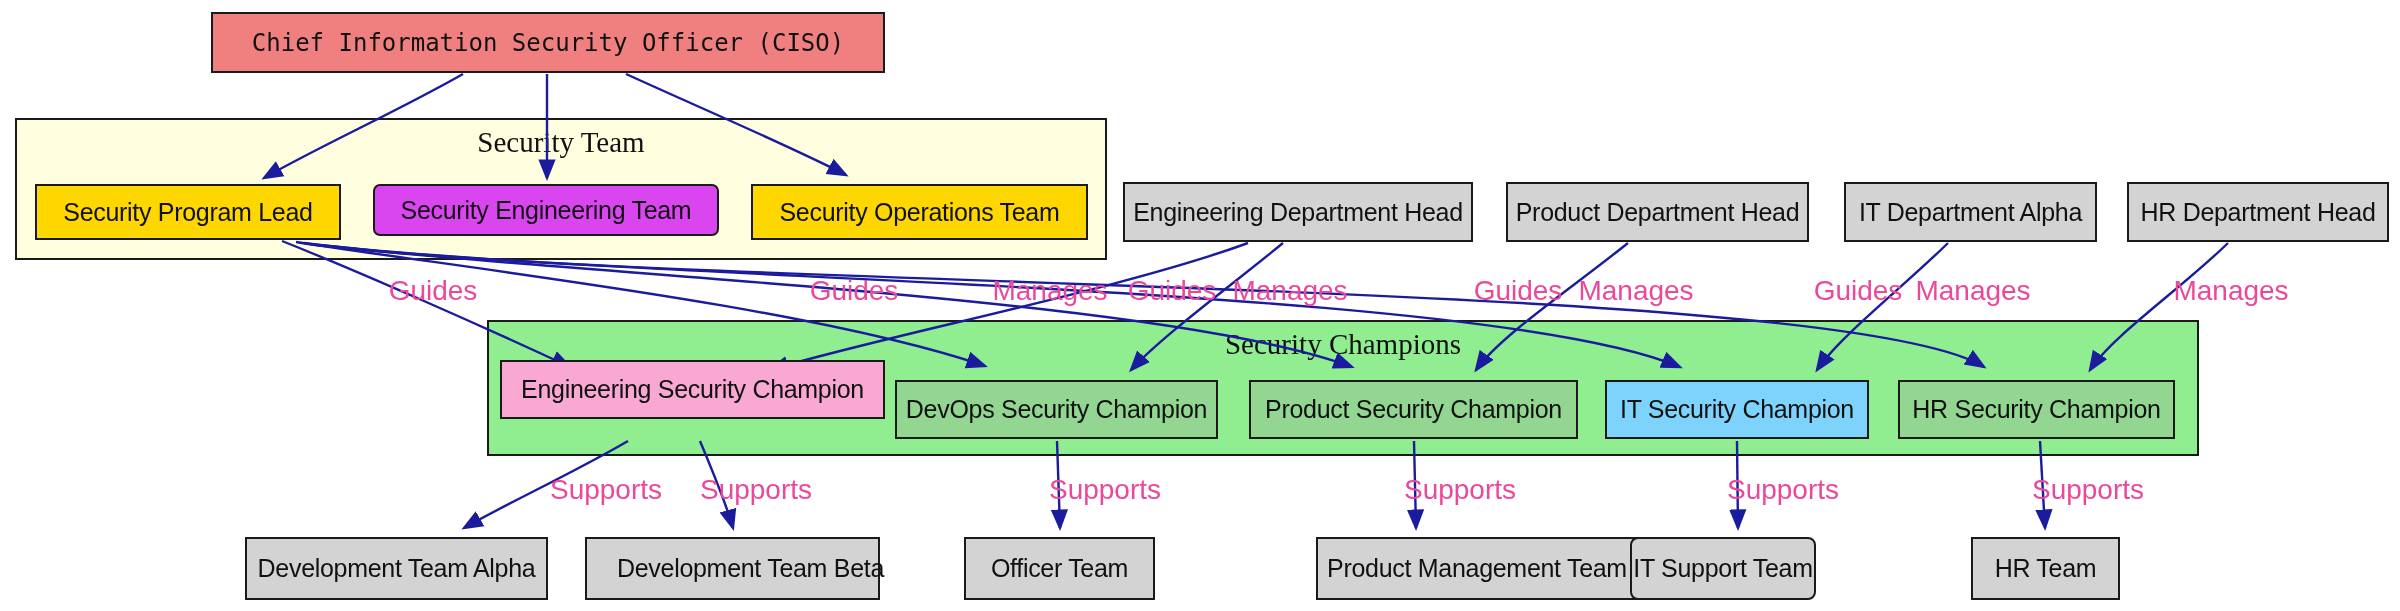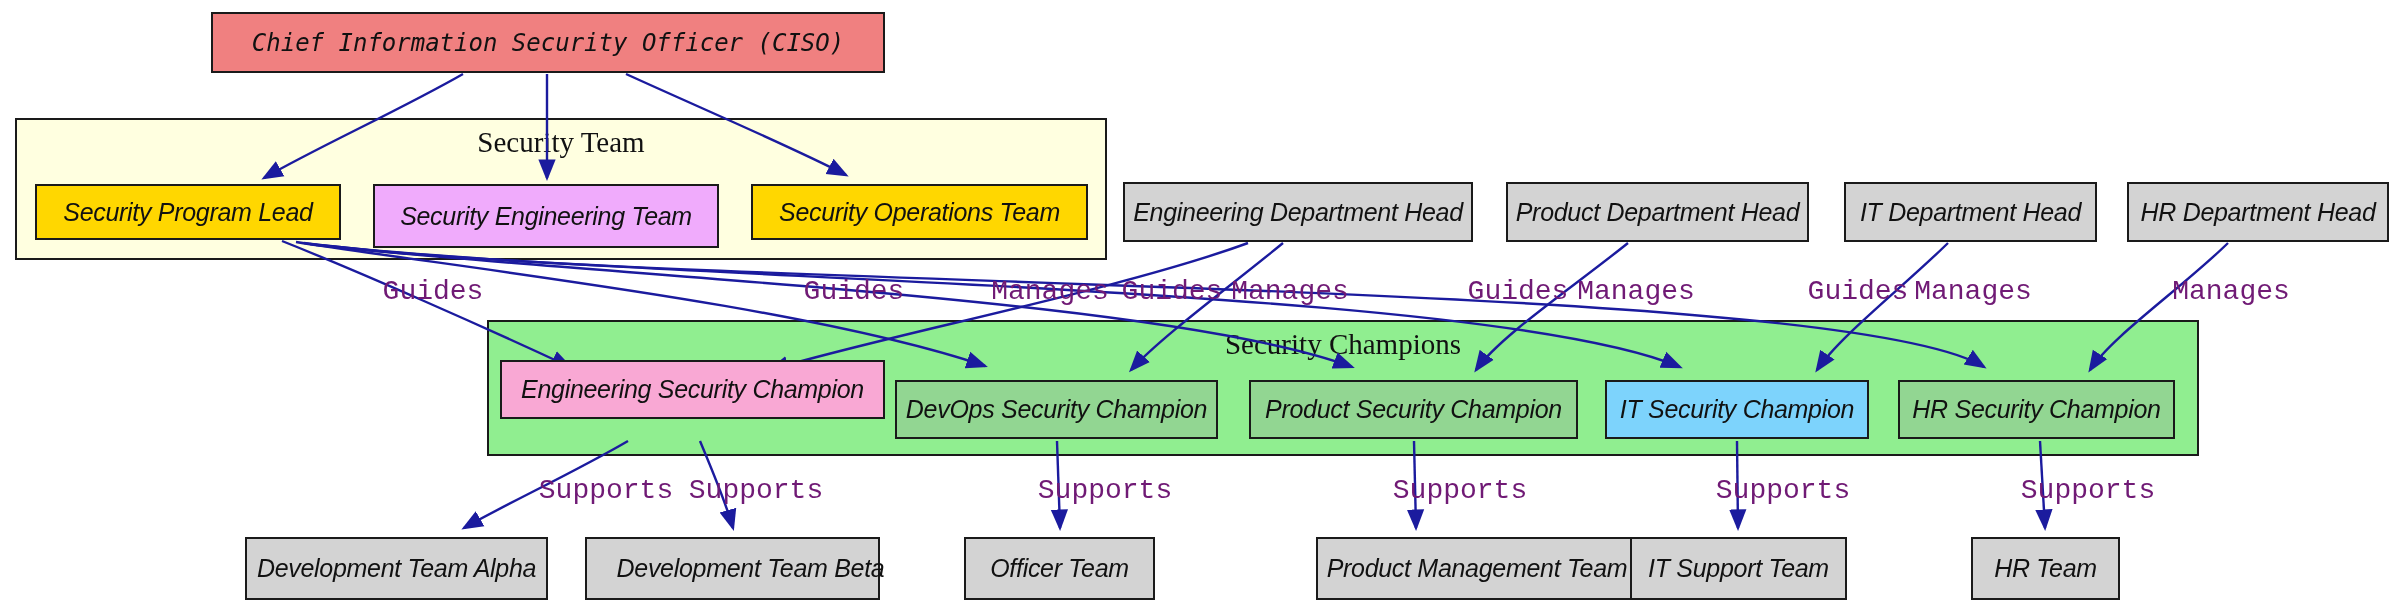--- a/index.html
+++ b/index.html
@@ -13,28 +13,27 @@
   }
   .cluster-label{
     position:absolute;left:0;right:0;top:6px;text-align:center;
     font-family:"Liberation Serif", serif;font-size:29px;color:#111;
   }
   .node{
     position:absolute;border:2px solid #1a1a1a;box-sizing:border-box;
     display:flex;align-items:center;justify-content:center;
     font-size:25px;letter-spacing:-0.3px;color:#111;text-align:left;
     white-space:nowrap;
-    font-style:italic;
   }
   .node.mono{
     font-family:"DejaVu Sans Mono", monospace;font-size:24px;letter-spacing:0;
   }
   .edge-label{
     position:absolute;transform:translate(-50%,-50%);
-    font-family:Liberation Mono, monospace;font-size:28px;color:#701a75;
+    font-family:Liberation Sans, sans-serif;font-size:28px;color:#ec4899;
     white-space:nowrap;
   }
   svg .edge{fill:none;stroke-width:2.4px;}
 </style>
 </head>
 <body>
 
 <div class="canvas">
 
   <div class="cluster" style="left: 15px; top: 118px; width: 1092px; height: 142px; background: rgb(255, 255, 224);">
@@ -67,39 +66,39 @@
     <path class="edge" marker-end="url(#arrow)" d="M 700,441 C 712,470 725,500 733,528" stroke="#1b1b9e"></path>
     <path class="edge" marker-end="url(#arrow)" d="M 1057,441 L 1060,528" stroke="#1b1b9e"></path>
     <path class="edge" marker-end="url(#arrow)" d="M 1414,441 L 1416,528" stroke="#1b1b9e"></path>
     <path class="edge" marker-end="url(#arrow)" d="M 1737,441 L 1738,528" stroke="#1b1b9e"></path>
     <path class="edge" marker-end="url(#arrow)" d="M 2040,441 L 2045,528" stroke="#1b1b9e"></path>
   </svg>
 
   <div class="node mono" style="left: 211px; top: 12px; width: 674px; height: 61px; background: rgb(240, 128, 128);">Chief Information Security Officer (CISO)</div>
 
   <div class="node" style="left: 35px; top: 184px; width: 306px; height: 56px; background: rgb(255, 215, 0);">Security Program Lead</div>
-  <div class="node" style="left: 373px; top: 184px; width: 346px; height: 64px; background: #f0abfc;">Security Engineering Team</div>
+  <div class="node" style="left: 373px; top: 184px; width: 346px; height: 52px; background: #d946ef; border-radius: 7px;">Security Engineering Team</div>
   <div class="node" style="left: 751px; top: 184px; width: 337px; height: 56px; background: rgb(255, 215, 0);">Security Operations Team</div>
 
   <div class="node" style="left: 1123px; top: 182px; width: 350px; height: 60px; background: rgb(211, 211, 211);">Engineering Department Head</div>
   <div class="node" style="left: 1506px; top: 182px; width: 303px; height: 60px; background: rgb(211, 211, 211);">Product Department Head</div>
-  <div class="node" style="left: 1844px; top: 182px; width: 253px; height: 60px; background: rgb(211, 211, 211);">IT Department Head</div>
+  <div class="node" style="left: 1844px; top: 182px; width: 253px; height: 60px; background: rgb(211, 211, 211);">IT Department Alpha</div>
   <div class="node" style="left: 2127px; top: 182px; width: 262px; height: 60px; background: rgb(211, 211, 211);">HR Department Head</div>
 
   <div class="node" style="left: 500px; top: 360px; width: 385px; height: 59px; background: #f9a8d4;">Engineering Security Champion</div>
   <div class="node" style="left: 895px; top: 380px; width: 323px; height: 59px; background: rgb(146, 214, 146);">DevOps Security Champion</div>
   <div class="node" style="left: 1249px; top: 380px; width: 329px; height: 59px; background: rgb(146, 214, 146);">Product Security Champion</div>
   <div class="node" style="left: 1605px; top: 380px; width: 264px; height: 59px; background: #7dd3fc;">IT Security Champion</div>
   <div class="node" style="left: 1898px; top: 380px; width: 277px; height: 59px; background: rgb(146, 214, 146);">HR Security Champion</div>
 
   <div class="node" style="left: 245px; top: 537px; width: 303px; height: 63px; background: rgb(211, 211, 211);">Development Team Alpha</div>
   <div class="node" style="left: 585px; top: 537px; width: 295px; height: 63px; background: rgb(211, 211, 211); padding-left: 36px;">Development Team Beta</div>
   <div class="node" style="left: 964px; top: 537px; width: 191px; height: 63px; background: rgb(211, 211, 211);">Officer Team</div>
   <div class="node" style="left: 1316px; top: 537px; width: 322px; height: 63px; background: rgb(211, 211, 211);">Product Management Team</div>
-  <div class="node" style="left: 1630px; top: 537px; width: 217px; height: 63px; background: rgb(211, 211, 211);">IT Support Team</div>
+  <div class="node" style="left: 1630px; top: 537px; width: 186px; height: 63px; background: rgb(211, 211, 211); border-radius: 8px;">IT Support Team</div>
   <div class="node" style="left: 1971px; top: 537px; width: 149px; height: 63px; background: rgb(211, 211, 211);">HR Team</div>
 
   <div class="edge-label" style="left:433px;top:291px;">Guides</div>
   <div class="edge-label" style="left:854px;top:291px;">Guides</div>
   <div class="edge-label" style="left:1050px;top:291px;">Manages</div>
   <div class="edge-label" style="left:1172px;top:291px;">Guides</div>
   <div class="edge-label" style="left:1290px;top:291px;">Manages</div>
   <div class="edge-label" style="left:1518px;top:291px;">Guides</div>
   <div class="edge-label" style="left:1636px;top:291px;">Manages</div>
   <div class="edge-label" style="left:1858px;top:291px;">Guides</div>

